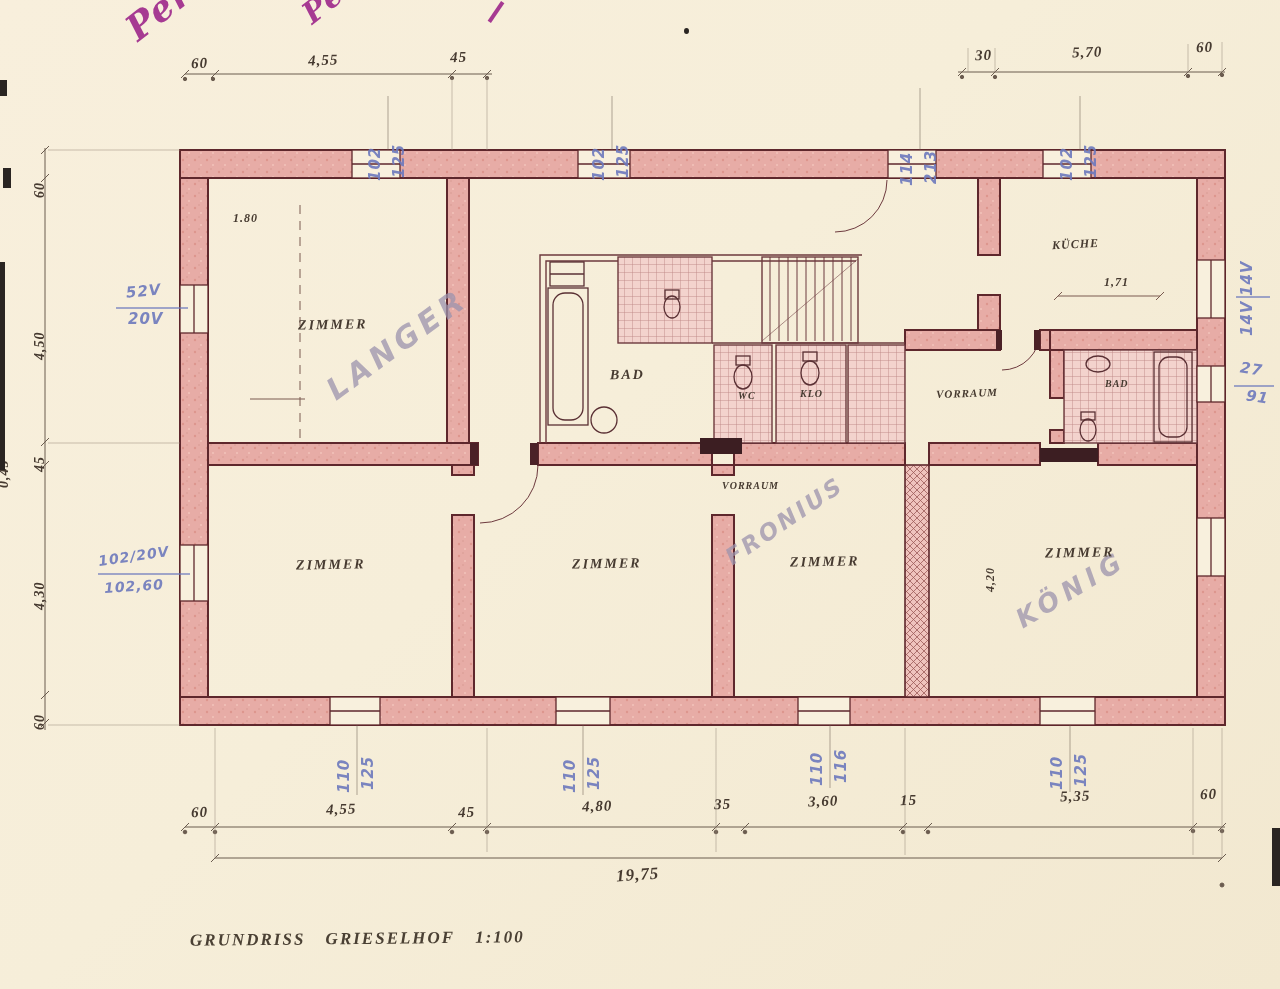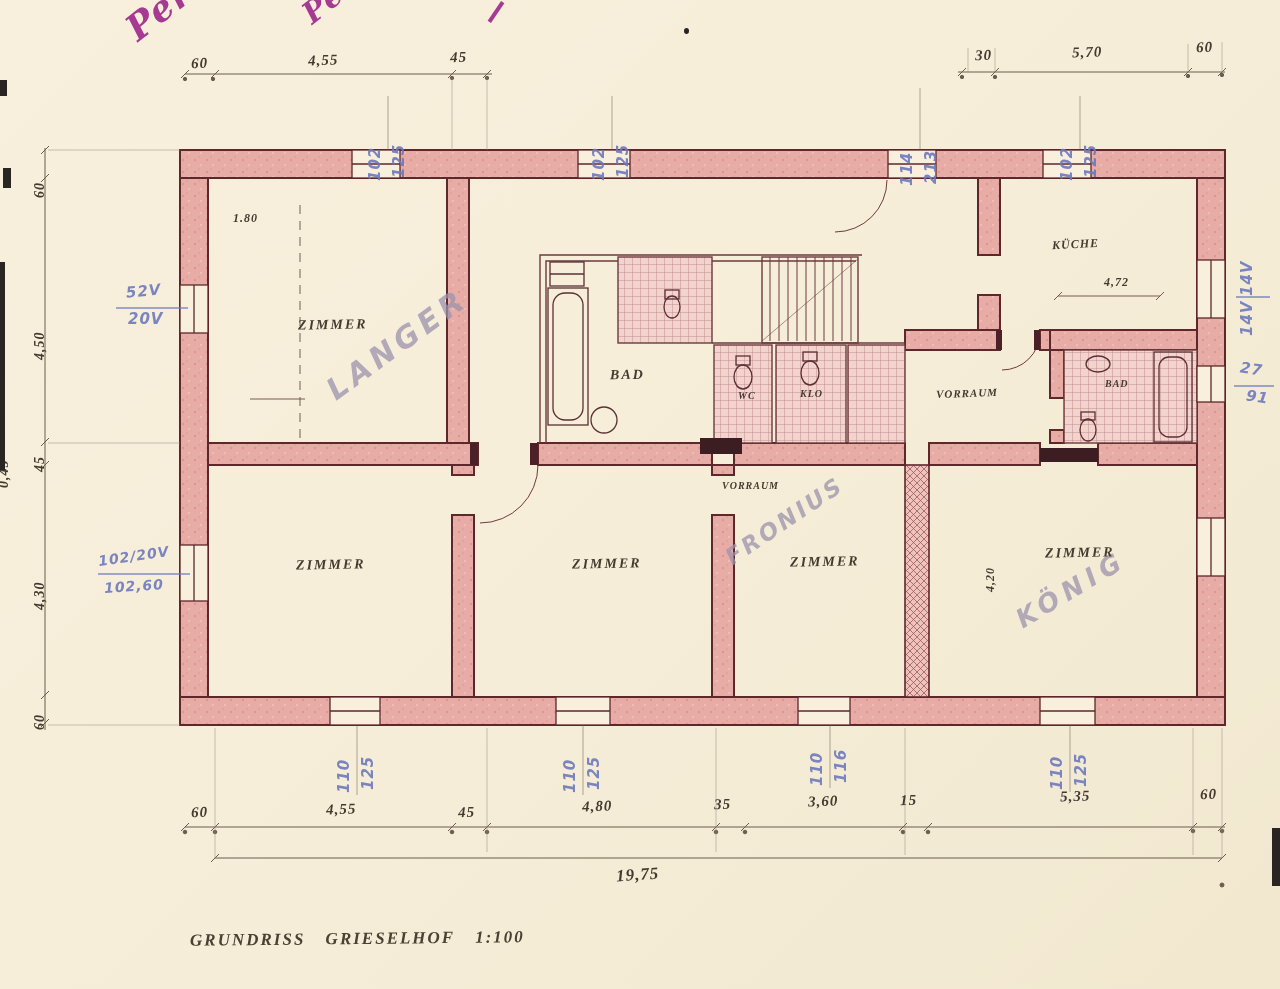--- a/index.html
+++ b/index.html
@@ -219,21 +219,21 @@
 <span class="lbl ink" style="left:1052px;top:238px;font-size:12px;transform:rotate(-3deg);">KÜCHE</span>
 <span class="lbl ink" style="left:936px;top:388px;font-size:11px;transform:rotate(-2deg);">VORRAUM</span>
 <span class="lbl ink small" style="left:1105px;top:379px;">BAD</span>
 <span class="lbl ink small" style="left:722px;top:481px;">VORRAUM</span>
 <span class="lbl ink room" style="left:296px;top:558px;">ZIMMER</span>
 <span class="lbl ink room" style="left:572px;top:557px;">ZIMMER</span>
 <span class="lbl ink room" style="left:790px;top:555px;">ZIMMER</span>
 <span class="lbl ink room" style="left:1045px;top:546px;">ZIMMER</span>
 
 <span class="lbl ink" style="left:233px;top:212px;font-size:12px;">1.80</span>
-<span class="lbl ink" style="left:1104px;top:276px;font-size:12px;">4,72</span>
+<span class="lbl ink" style="left:1104px;top:276px;font-size:12px;">1,71</span>
 <span class="lbl ink vtext" style="left:984px;top:592px;font-size:12px;">4,20</span>
 
 <span class="lbl ink dim" style="left:191px;top:56px;">60</span>
 <span class="lbl ink dim" style="left:308px;top:53px;">4,55</span>
 <span class="lbl ink dim" style="left:450px;top:50px;">45</span>
 <span class="lbl ink dim" style="left:975px;top:48px;">30</span>
 <span class="lbl ink dim" style="left:1072px;top:45px;">5,70</span>
 <span class="lbl ink dim" style="left:1196px;top:40px;">60</span>
 
 <span class="lbl ink dim" style="left:191px;top:805px;">60</span>

